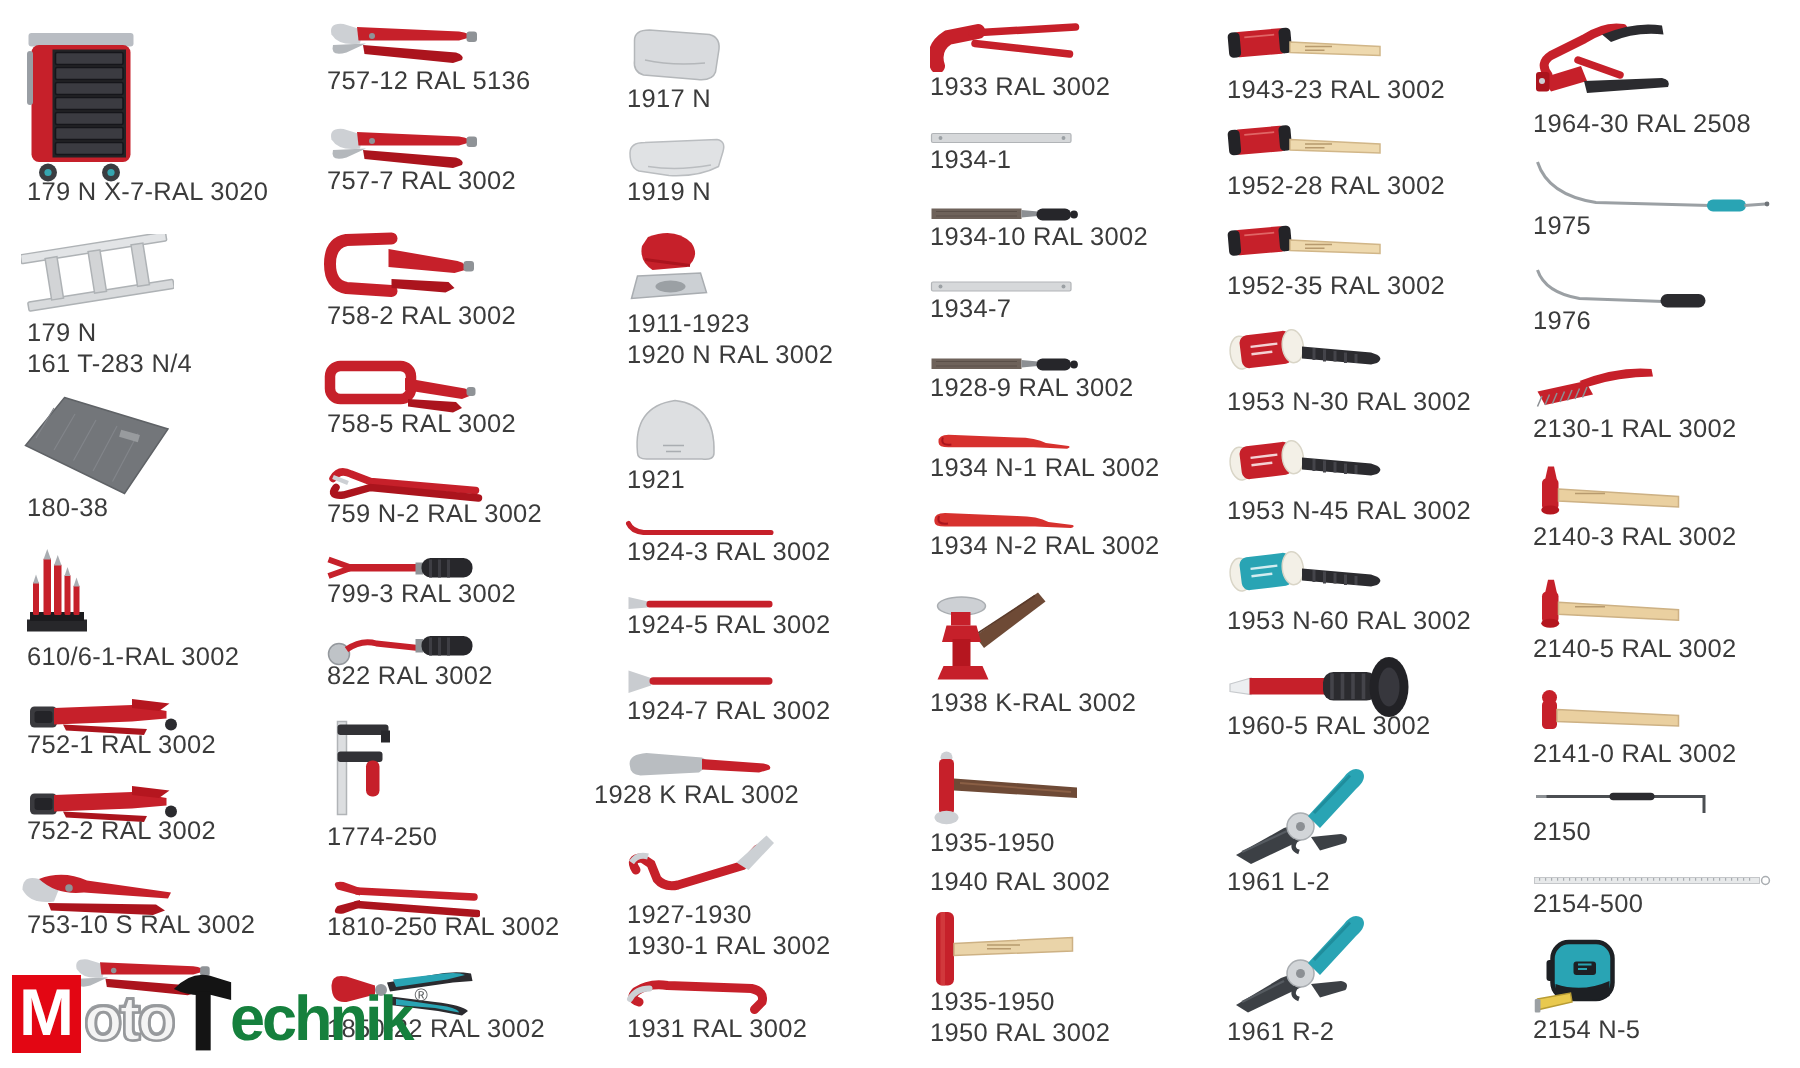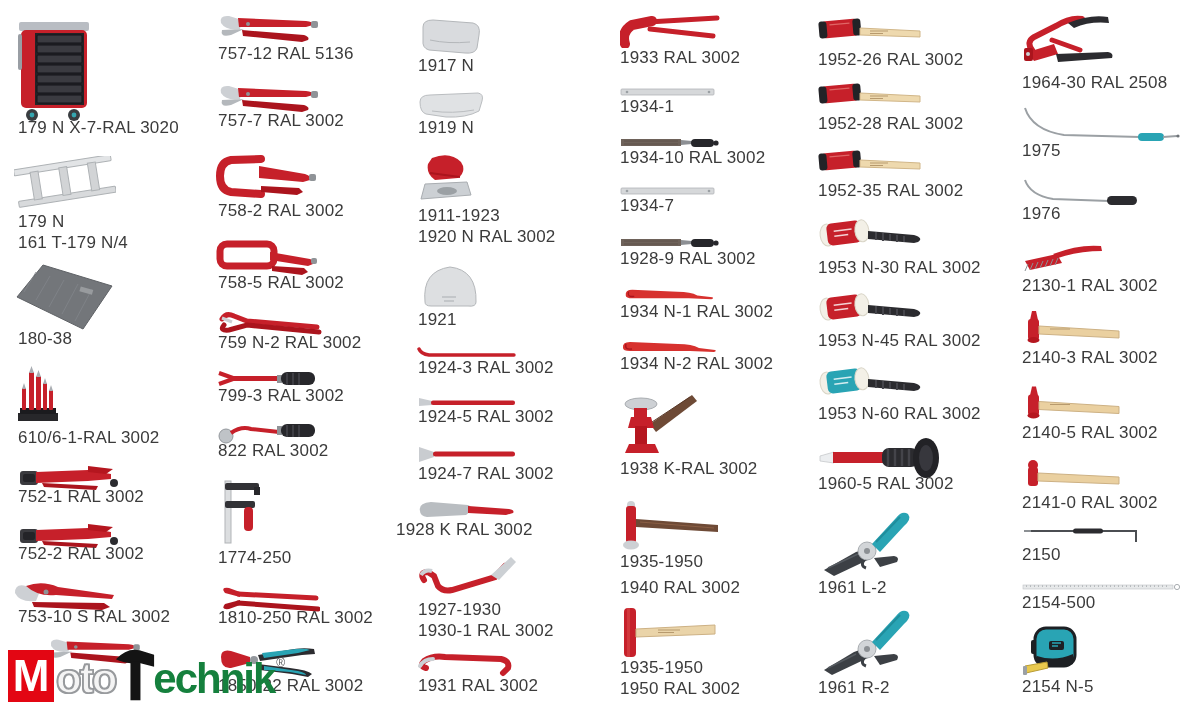--- a/index.html
+++ b/index.html
@@ -51,21 +51,21 @@
         <g transform="rotate(-9 51 26)">
           <rect x="2" y="6" width="98" height="6" rx="1" fill="#e2e4e6" stroke="#aeb2b5"></rect>
           <rect x="2" y="38" width="98" height="6" rx="1" fill="#d8dadc" stroke="#aeb2b5"></rect>
           <rect x="18" y="11" width="8" height="28" fill="#d2d4d6" stroke="#aeb2b5"></rect>
           <rect x="47" y="11" width="8" height="28" fill="#d2d4d6" stroke="#aeb2b5"></rect>
           <rect x="76" y="11" width="8" height="28" fill="#d2d4d6" stroke="#aeb2b5"></rect>
         </g>
       </svg>
     </div>
   <div class="lbl" style="left:18px;top:212px">179 N</div>
-  <div class="lbl" style="left:18px;top:233px">161 T-179 N/4</div>
+  <div class="lbl" style="left:18px;top:233px">161 T-283 N/4</div>
   <div class="art" style="left:16px;top:264px;width:98px;height:66px">
       <svg viewBox="0 0 98 66">
         <polygon points="27,1 96,22 67,65 1,33" fill="#73767a" stroke="#5f6266"></polygon>
         <path d="M20,8 L8,28 M34,12 L20,36 M48,16 L33,43 M62,20 L46,50 M76,25 L59,57" stroke="#82858a" stroke-width="0.8"></path>
         <rect x="64" y="24" width="13" height="5" transform="rotate(16 70 26)" fill="#989b9e"></rect>
       </svg>
     </div>
   <div class="lbl" style="left:18px;top:329px">180-38</div>
   <div class="art" style="left:16px;top:366px;width:44px;height:60px">
       <svg viewBox="0 0 44 60">
@@ -401,21 +401,21 @@
         <g transform="rotate(-5 22 14)">
           <rect x="4" y="4" width="36" height="17" rx="4" fill="#c6202a"></rect>
           <rect x="1" y="4" width="8" height="17" rx="3" fill="#232327"></rect>
           <rect x="35" y="4" width="8" height="17" rx="3" fill="#232327"></rect>
           <path d="M12,8 h20" stroke="#e06666" stroke-width="1.2"></path>
         </g>
         <path d="M42,12 L102,15 L102,21 L42,19 Z" fill="#eed9ae" stroke="#d1b688"></path>
         <path d="M52,15 h18 M52,17.5 h13" stroke="#b79a6e"></path>
       </svg>
     </div>
-  <div class="lbl" style="left:818px;top:50px">1952-26 RAL 3002</div>
+  <div class="lbl" style="left:818px;top:50px">1943-23 RAL 3002</div>
   <div class="art" style="left:818px;top:81px;width:105px;height:33px">
       <svg viewBox="0 0 105 33">
         <g transform="rotate(-5 22 14)">
           <rect x="4" y="4" width="36" height="17" rx="4" fill="#c6202a"></rect>
           <rect x="1" y="4" width="8" height="17" rx="3" fill="#232327"></rect>
           <rect x="35" y="4" width="8" height="17" rx="3" fill="#232327"></rect>
           <path d="M12,8 h20" stroke="#e06666" stroke-width="1.2"></path>
         </g>
         <path d="M42,12 L102,15 L102,21 L42,19 Z" fill="#eed9ae" stroke="#d1b688"></path>
         <path d="M52,15 h18 M52,17.5 h13" stroke="#b79a6e"></path>

